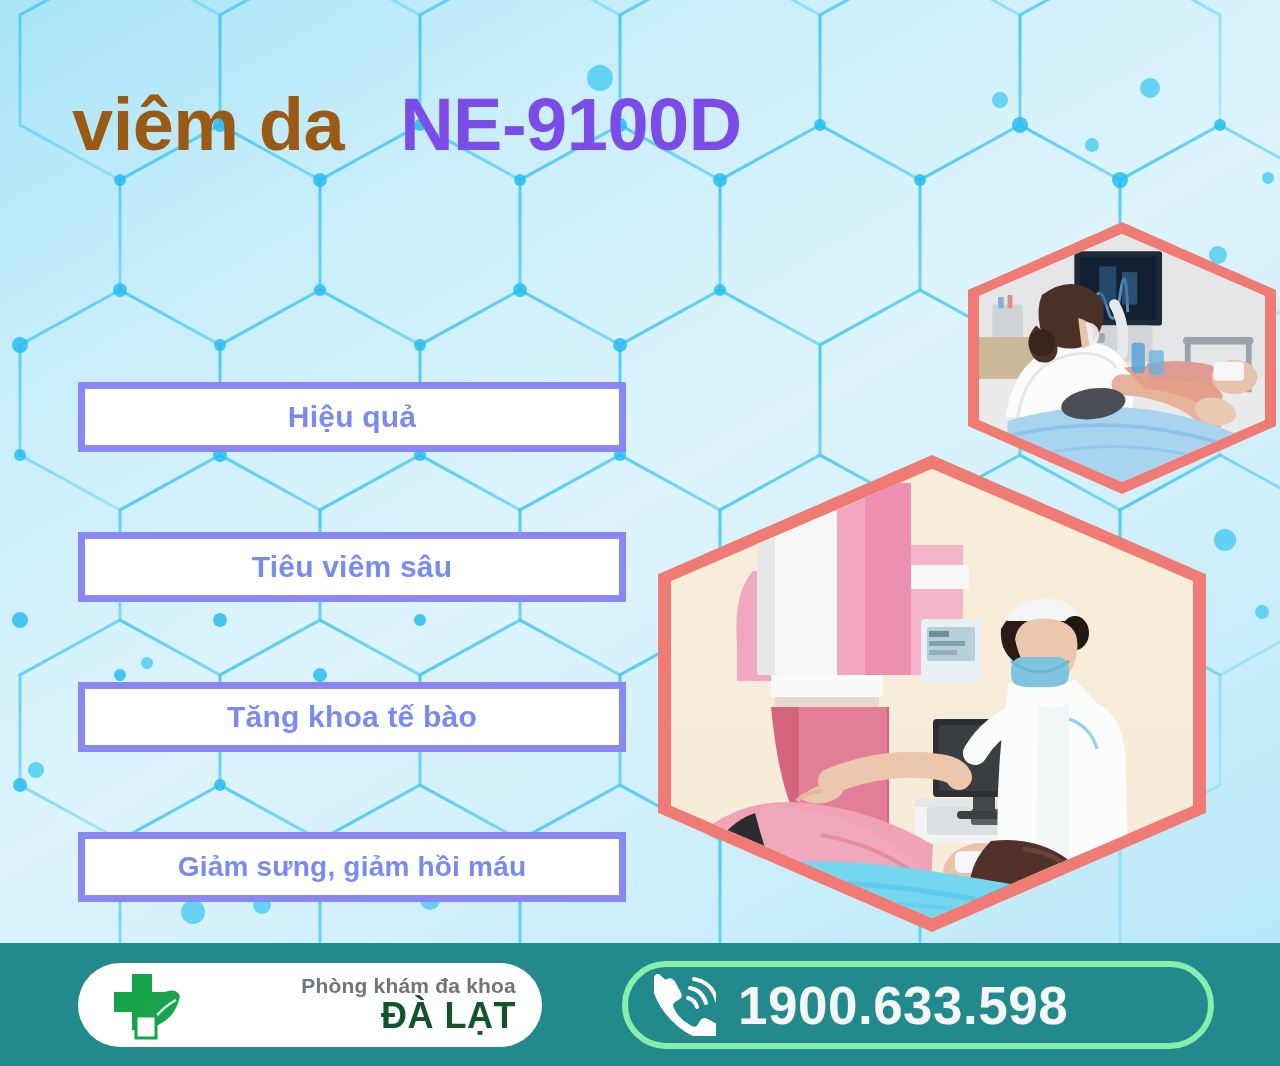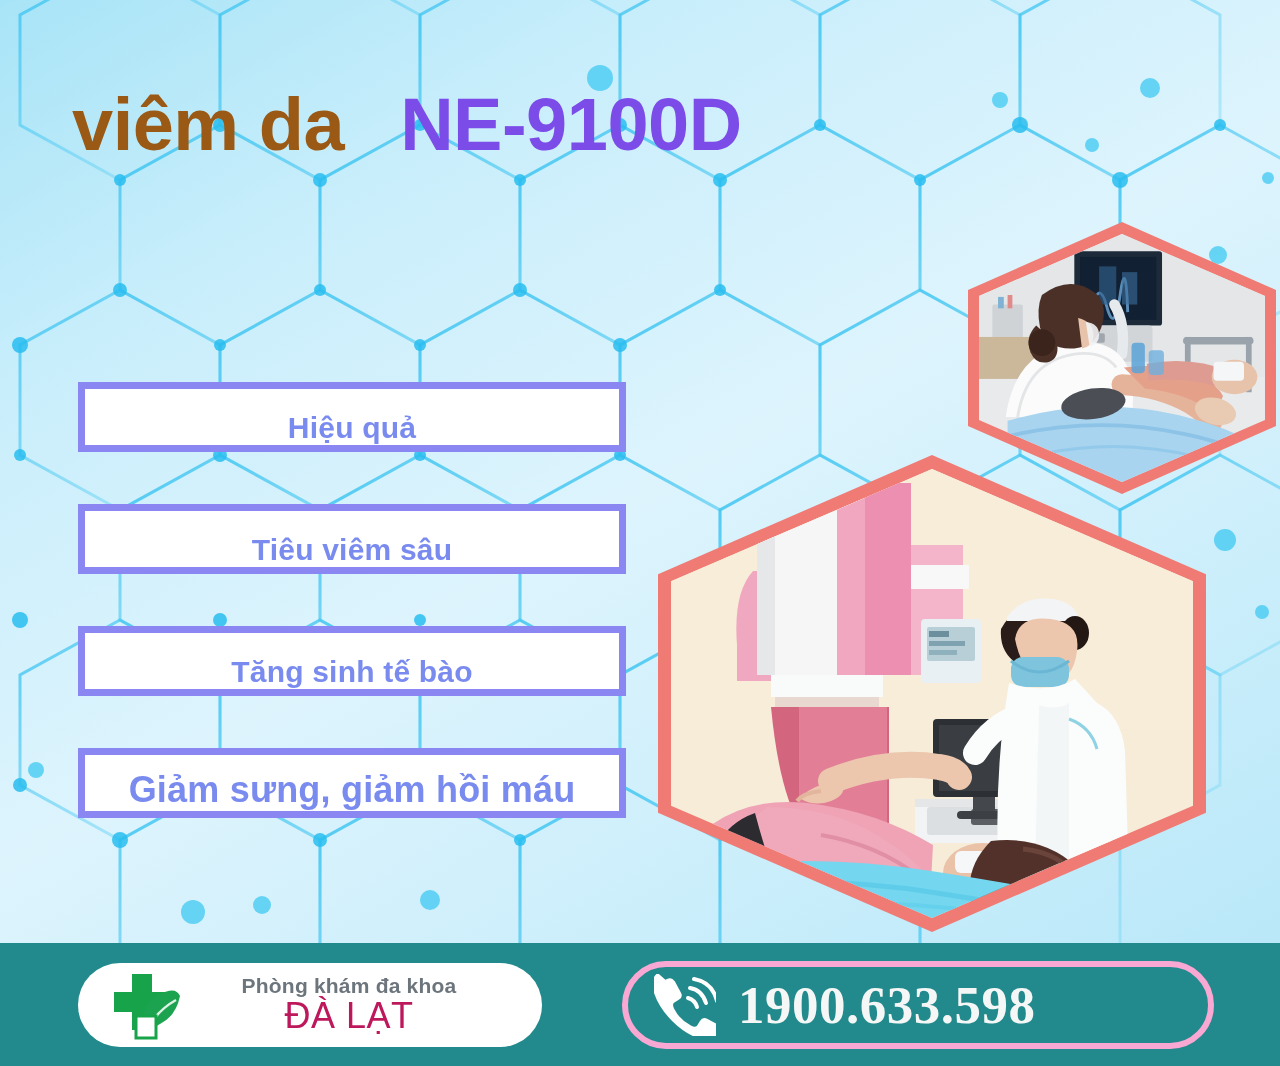--- a/index.html
+++ b/index.html
@@ -27,30 +27,30 @@
   .hl-brown{color:#9a5a16;}
   .hl-purple{color:#7c4ce8;margin-left:36px;}
 
   
   .features{position:absolute;left:78px;top:382px;width:548px;}
   .feat{
     box-sizing:border-box;
     width:548px;height:70px;
     background:#ffffff;
     border:7px solid #8b87f2;
-    display:flex;align-items:flex-end;justify-content:center;
-    margin-bottom:52px;
+    display:flex;align-items:center;justify-content:center;
+    margin-bottom:80px;
   }
   .feat-label{
     color:#7a8bef;
     font-size:30px;font-weight:bold;
     white-space:nowrap;
     letter-spacing:0.2px;
   }
-  .feat.wide .feat-label{font-size:36px;}
+  .feat.wide .feat-label{font-size:28px;}
 
   
   .hex{
     position:absolute;
     clip-path:polygon(50% 0%,100% 25%,100% 75%,50% 100%,0% 75%,0% 25%);
     background:#ef7b74;
     display:flex;align-items:center;justify-content:center;
   }
   .hex-inner{
     width:calc(100% - 22px);height:calc(100% - 24px);
@@ -69,36 +69,35 @@
     position:absolute;left:0;bottom:0;width:1280px;height:123px;
     background:#228a8c;
   }
   .logo-pill{
     position:absolute;left:78px;top:20px;
     width:464px;height:84px;
     background:#ffffff;border-radius:42px;
     display:flex;align-items:center;
   }
   .logo-mark{width:74px;height:70px;margin-left:30px;flex:0 0 auto;}
-  .logo-text{flex:1;text-align:center;padding-right:26px;}
+  .logo-text{flex:1;text-align:right;padding-right:26px;}
   .logo-sub{
     display:block;color:#6d757c;font-size:21px;font-weight:bold;
     letter-spacing:0.2px;line-height:1.05;
   }
   .logo-main{
-    display:block;color:#be185d;font-size:36px;font-weight:normal;
+    display:block;color:#14532d;font-size:36px;font-weight:bold;
     letter-spacing:0.5px;line-height:1.05;
   }
   .phone-pill{
     position:absolute;left:622px;top:18px;
     width:592px;height:88px;
-    border:6px solid #f9a8d4;border-radius:46px;
+    border:6px solid #86efac;border-radius:46px;
     display:flex;align-items:center;
     box-sizing:border-box;
-    font-family:Liberation Serif, serif;
   }
   .phone-icon{width:62px;height:62px;margin-left:26px;flex:0 0 auto;}
   .phone-number{
     color:#f5f7f6;font-size:53px;font-weight:bold;
     letter-spacing:0.5px;margin-left:22px;white-space:nowrap;
   }
 </style>
 </head>
 <body>
 
@@ -213,21 +212,21 @@
   </div>
 
   <div class="features">
     <div class="feat">
       <span class="feat-label">Hiệu quả</span>
     </div>
     <div class="feat">
       <span class="feat-label">Tiêu viêm sâu</span>
     </div>
     <div class="feat">
-      <span class="feat-label">Tăng sinh tế bào</span>
+      <span class="feat-label">Tăng khoa tế bào</span>
     </div>
     <div class="feat wide">
       <span class="feat-label">Giảm sưng, giảm hồi máu</span>
     </div>
   </div>
 
   <div class="hex hex-top">
     <div class="hex-inner">
       <svg class="photo" viewBox="0 0 300 264" preserveAspectRatio="xMidYMid slice">
         <rect width="300" height="264" fill="#e9eaec"></rect>

